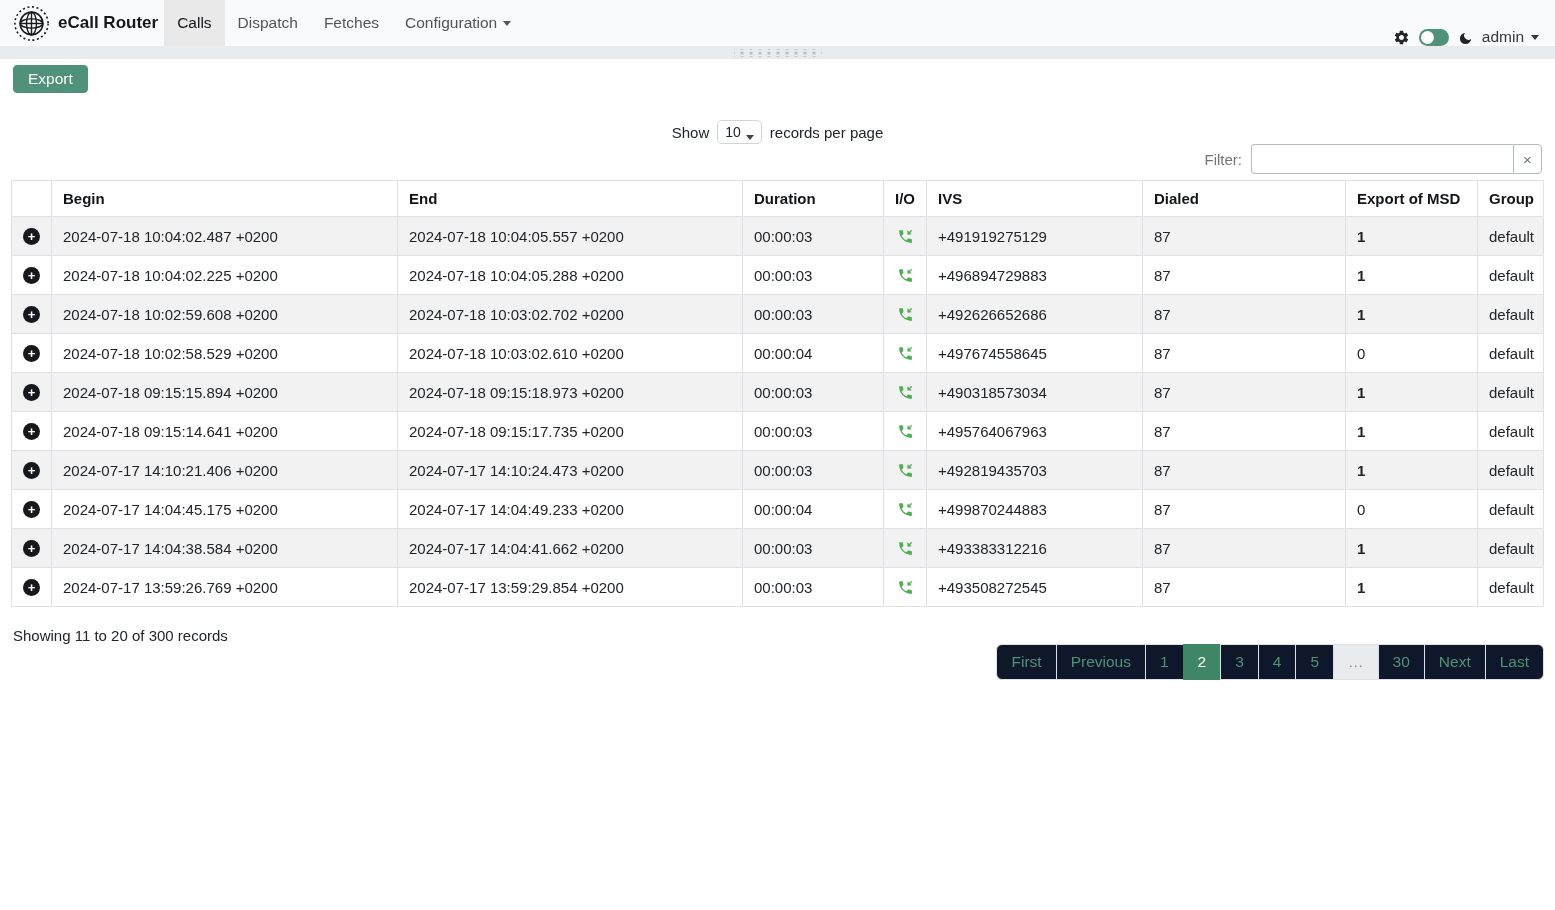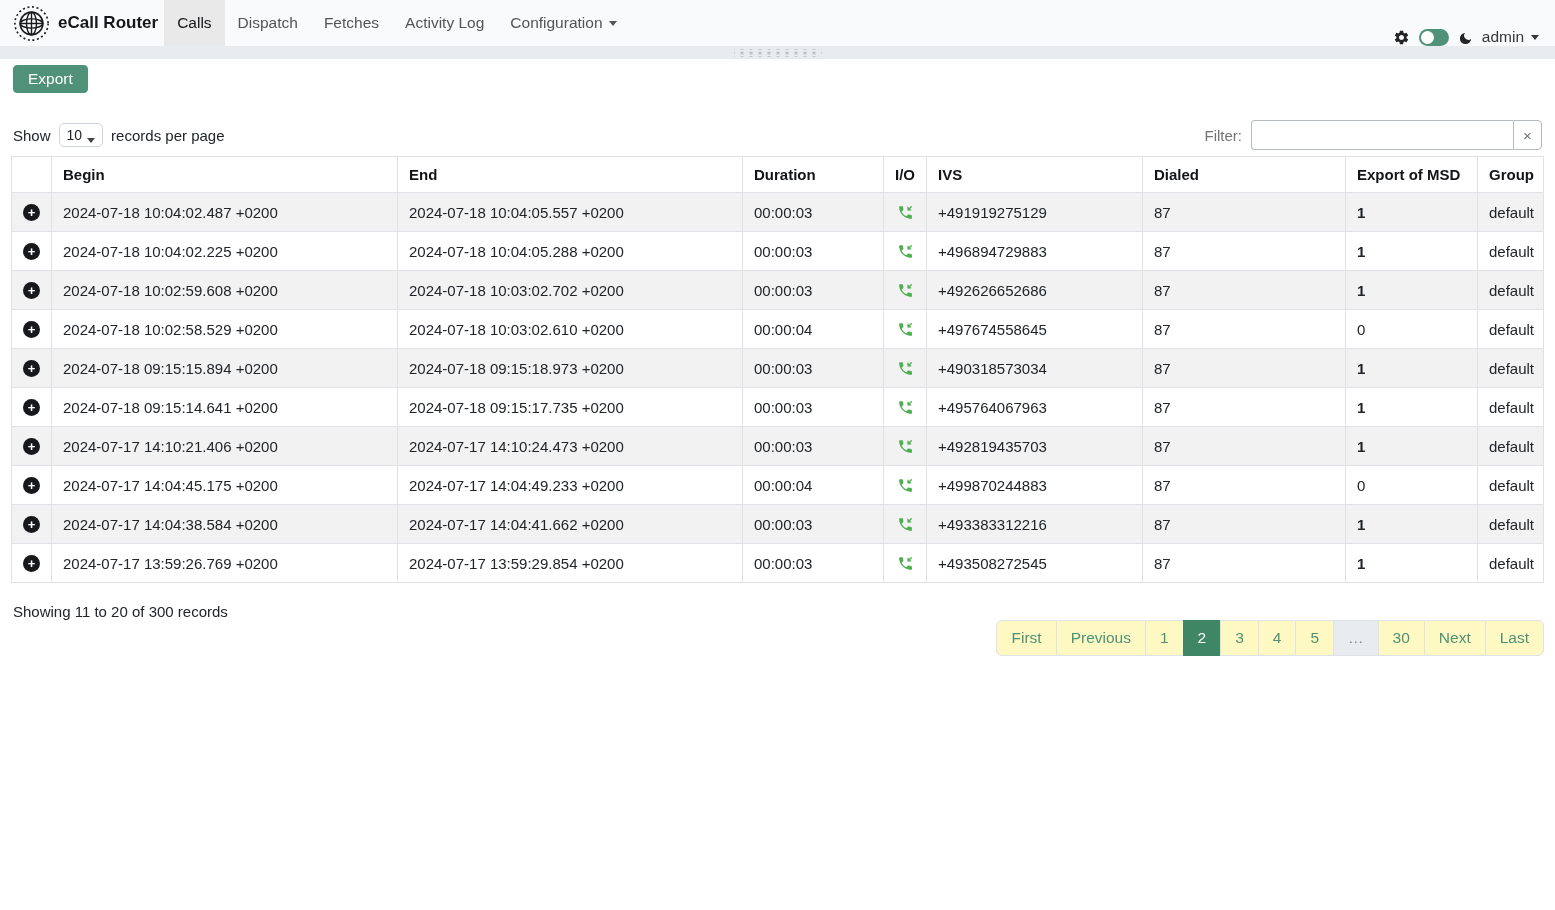--- a/index.html
+++ b/index.html
@@ -27,21 +27,21 @@
   .resizer { height:13px; background:#e9ecef; display:flex; align-items:center; justify-content:center; }
   .resizer-handle { width:88px; height:8px; cursor:row-resize;
     background-image: radial-gradient(circle, #b9bec3 1.3px, transparent 1.6px);
     background-size: 9px 4.5px; background-position:center; }
 
   
   .export-btn { margin:6px 0 0 13px; background:#4f9179; border:1px solid #4f9179; color:#fff;
     border-radius:4px; padding:4px 14px; font-size:15.5px; font-family:inherit; cursor:pointer; }
 
   
-  .controls { display:flex; align-items:center; margin:27px 13px 1px 13px; }
+  .controls { display:flex; align-items:center; margin:27px 13px 1px 13px;flex-direction:column; }
   .show-group { display:flex; align-items:center; gap:8px; }
   .select-box { border:1px solid #ced4da; background:#fff; border-radius:5px; padding:3px 7px;
     display:flex; align-items:flex-end; gap:5px; font-size:14px; cursor:pointer; color:#212529; }
   .chev { width:0; height:0; border-left:4px solid transparent; border-right:4px solid transparent; border-top:5px solid #444; }
   .filter-group { margin-left:auto; display:flex; align-items:center; }
   .filter-label { margin-right:9px; color:#737373; }
   .filter-input { width:262px; height:30px; border:1px solid #b4bac0; border-right:none;
     border-radius:4px 0 0 4px; padding:0 8px; font-size:15px; font-family:inherit; outline:none; }
   .filter-clear { width:29px; height:30px; border:1px solid #b4bac0; background:#fff; color:#6c757d;
     border-radius:0 4px 4px 0; font-size:15px; cursor:pointer; display:flex; align-items:center; justify-content:center; }
@@ -56,21 +56,21 @@
   .cell-center { text-align:center !important; padding-left:4px !important; padding-right:4px !important; }
   .expand-btn { width:17px; height:17px; border-radius:50%; background:#16181b; color:#fff; border:none;
     display:inline-flex; align-items:center; justify-content:center; font-size:13px; font-weight:700;
     line-height:1; cursor:pointer; padding:0; }
   .bold { font-weight:700; }
 
   
   .table-footer { display:flex; align-items:flex-start; margin:8px 11px 0 13px;flex-direction:column; }
   .summary { margin-top:12px; color:#212529; }
   .pagination { margin-left:auto; display:flex; }
-  .page-item { border:1px solid #dee2e6; background:#fef9c3; color:#4f9179; padding:8px 14px;
+  .page-item { border:1px solid #dee2e6; background:#0f172a; color:#4f9179; padding:8px 14px;
     font-size:15.5px; margin-left:-1px; cursor:pointer; user-select:none; }
   .page-item:first-child { border-radius:6px 0 0 6px; margin-left:0; }
   .page-item:last-child { border-radius:0 6px 6px 0; }
   .page-item.active { background:#3f8666; border-color:#3f8666; color:#fff; }
   .page-item.disabled { background:#e9ecef; color:#86898c; cursor:default; }
 
   svg { display:block; }
 </style>
 </head>
 <body>
@@ -96,24 +96,20 @@
       <div class="nav-item active">
     <span>Calls</span>
 
   </div>
       <div class="nav-item">
     <span>Dispatch</span>
 
   </div>
       <div class="nav-item">
     <span>Fetches</span>
-
-  </div>
-      <div class="nav-item">
-    <span>Activity Log</span>
 
   </div>
       <div class="nav-item">
     <span>Configuration</span>
     <span class="caret"></span>
   </div>
     </div>
   <div class="navbar-right">
     <span>
       <svg width="17" height="17" viewBox="0 0 24 24" fill="#212529">

